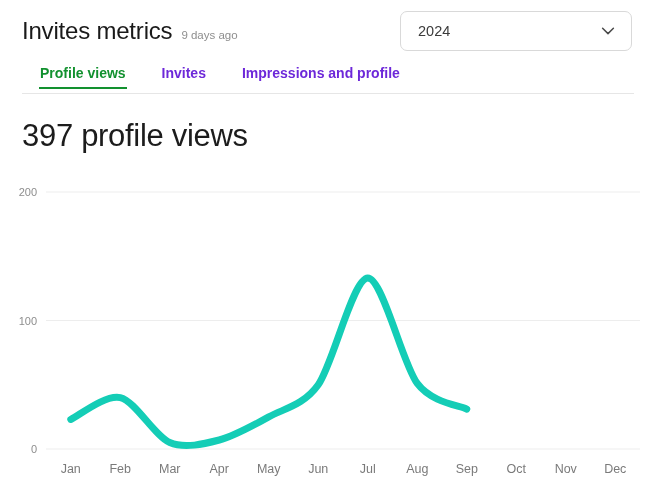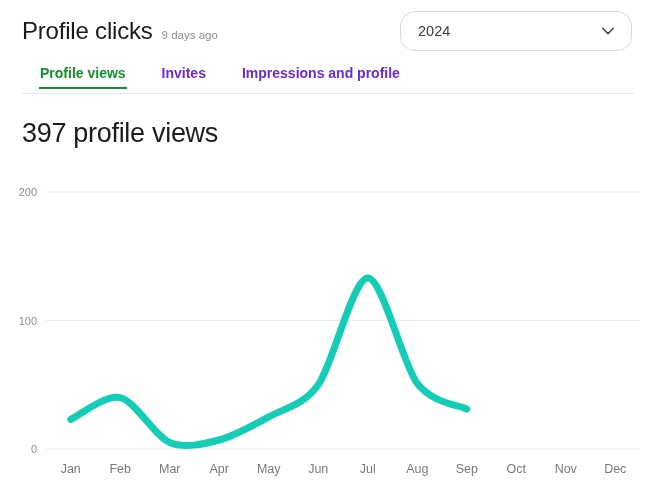--- a/index.html
+++ b/index.html
@@ -44,21 +44,21 @@
     font-weight: 400;
     color: #8e8e8e;
     white-space: nowrap;
   }
   .spacer { flex: 1 1 auto; }
 
   .year-select {
     width: 232px;
     height: 40px;
     border: 1px solid #d9d9d9;
-    border-radius: 15px;
+    border-radius: 7px;
     background: #ffffff;
     display: flex;
     align-items: center;
     justify-content: space-between;
     padding: 0 15px 0 17px;
     cursor: pointer;
   }
   .year-select-value {
     font-size: 14.5px;
     color: #3b3b3b;
@@ -108,21 +108,21 @@
     bottom: 0;
     height: 1px;
     background: #e6e6e6;
   }
 
   
   .metric-heading {
     position: absolute;
     left: 22px;
     top: 118px;
-    font-size: 27px;
+    font-size: 31px;
     font-weight: 400;
     color: #1c1c1c;
     letter-spacing: -0.3px;
   }
 
   .chart-area {
     position: absolute;
     left: 0;
     top: 170px;
     width: 650px;
@@ -150,21 +150,21 @@
     stroke-width: 1;
   }
 </style>
 </head>
 <body>
 
 <div class="page">
 
   <div class="header-row">
     <div class="title-group">
-      <div class="page-title">Profile clicks</div>
+      <div class="page-title">Invites metrics</div>
       <div class="page-subtitle">9 days ago</div>
     </div>
     <div class="spacer"></div>
     <div class="year-select">
       <span class="year-select-value">2024</span>
       <span class="chev">
         <svg viewBox="0 0 16 16" width="16" height="16" fill="none" aria-hidden="true">
           <path d="M2.6 5.2 L8 10.6 L13.4 5.2" stroke="currentColor" stroke-width="1.5" stroke-linecap="round" stroke-linejoin="round"></path>
         </svg>
       </span>

